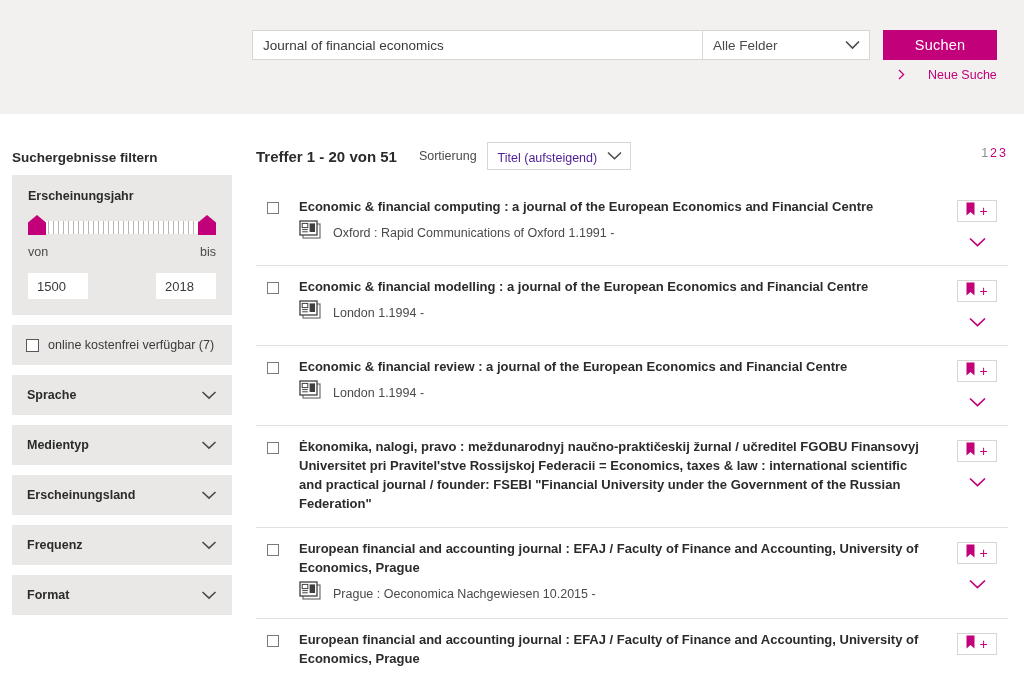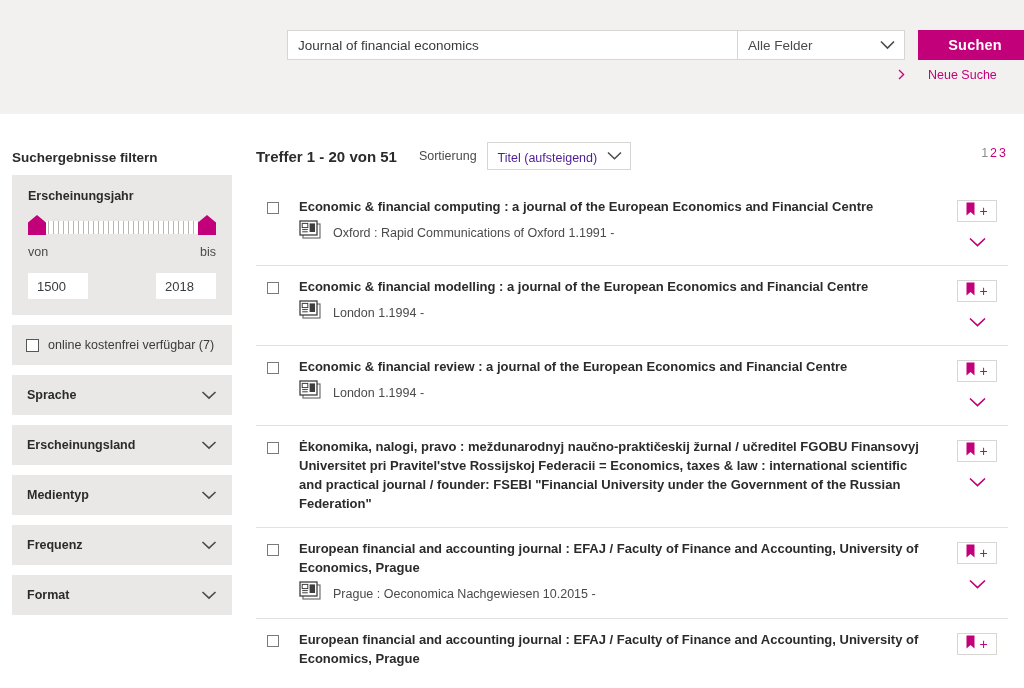--- a/index.html
+++ b/index.html
@@ -32,21 +32,20 @@
     height: 30px;
     border: 1px solid #d8d6d3;
     border-right: none;
     background: #ffffff;
     font-family: "Liberation Sans", sans-serif;
     font-size: 13.5px;
     color: #3a3a3a;
     padding: 2px 10px;
     outline: none;
     border-radius: 0;
-    margin-left: 35px;
   }
   .search-input::placeholder { color: #9b9b9b; }
   .field-select {
     position: relative;
     width: 168px;
     height: 30px;
     border: 1px solid #d8d6d3;
     background: #ffffff;
     display: flex;
     align-items: center;
@@ -58,21 +57,21 @@
   .field-select .chev { position: absolute; right: 9px; top: 50%; transform: translateY(-50%); }
   .btn-suchen {
     margin-left: 13px;
     width: 114px;
     height: 30px;
     background: #c2007a;
     color: #ffffff;
     border: none;
     font-family: "Liberation Sans", sans-serif;
     font-size: 14.5px;
-    font-weight: 700;
+    font-weight: 400;
     letter-spacing: .2px;
     cursor: pointer;
   }
   .new-search {
     position: absolute;
     left: 898px;
     top: 68px;
     display: flex;
     align-items: center;
     gap: 23px;
@@ -305,32 +304,32 @@
         <span class="chev">
           <svg width="16" height="9" viewBox="0 0 16 9">
               <path d="M1.5 1 L8 7.2 L14.5 1" fill="none" stroke="#4a4a4a" stroke-width="1.6"></path>
             </svg>
         </span>
       </div>
     </div>
 
     <div class="facet">
       <div class="facet-collapse">
-        <span class="facet-name">Erscheinungsland</span>
+        <span class="facet-name">Medientyp</span>
         <span class="chev">
           <svg width="16" height="9" viewBox="0 0 16 9">
               <path d="M1.5 1 L8 7.2 L14.5 1" fill="none" stroke="#4a4a4a" stroke-width="1.6"></path>
             </svg>
         </span>
       </div>
     </div>
 
     <div class="facet">
       <div class="facet-collapse">
-        <span class="facet-name">Medientyp</span>
+        <span class="facet-name">Erscheinungsland</span>
         <span class="chev">
           <svg width="16" height="9" viewBox="0 0 16 9">
               <path d="M1.5 1 L8 7.2 L14.5 1" fill="none" stroke="#4a4a4a" stroke-width="1.6"></path>
             </svg>
         </span>
       </div>
     </div>
 
     <div class="facet">
       <div class="facet-collapse">

